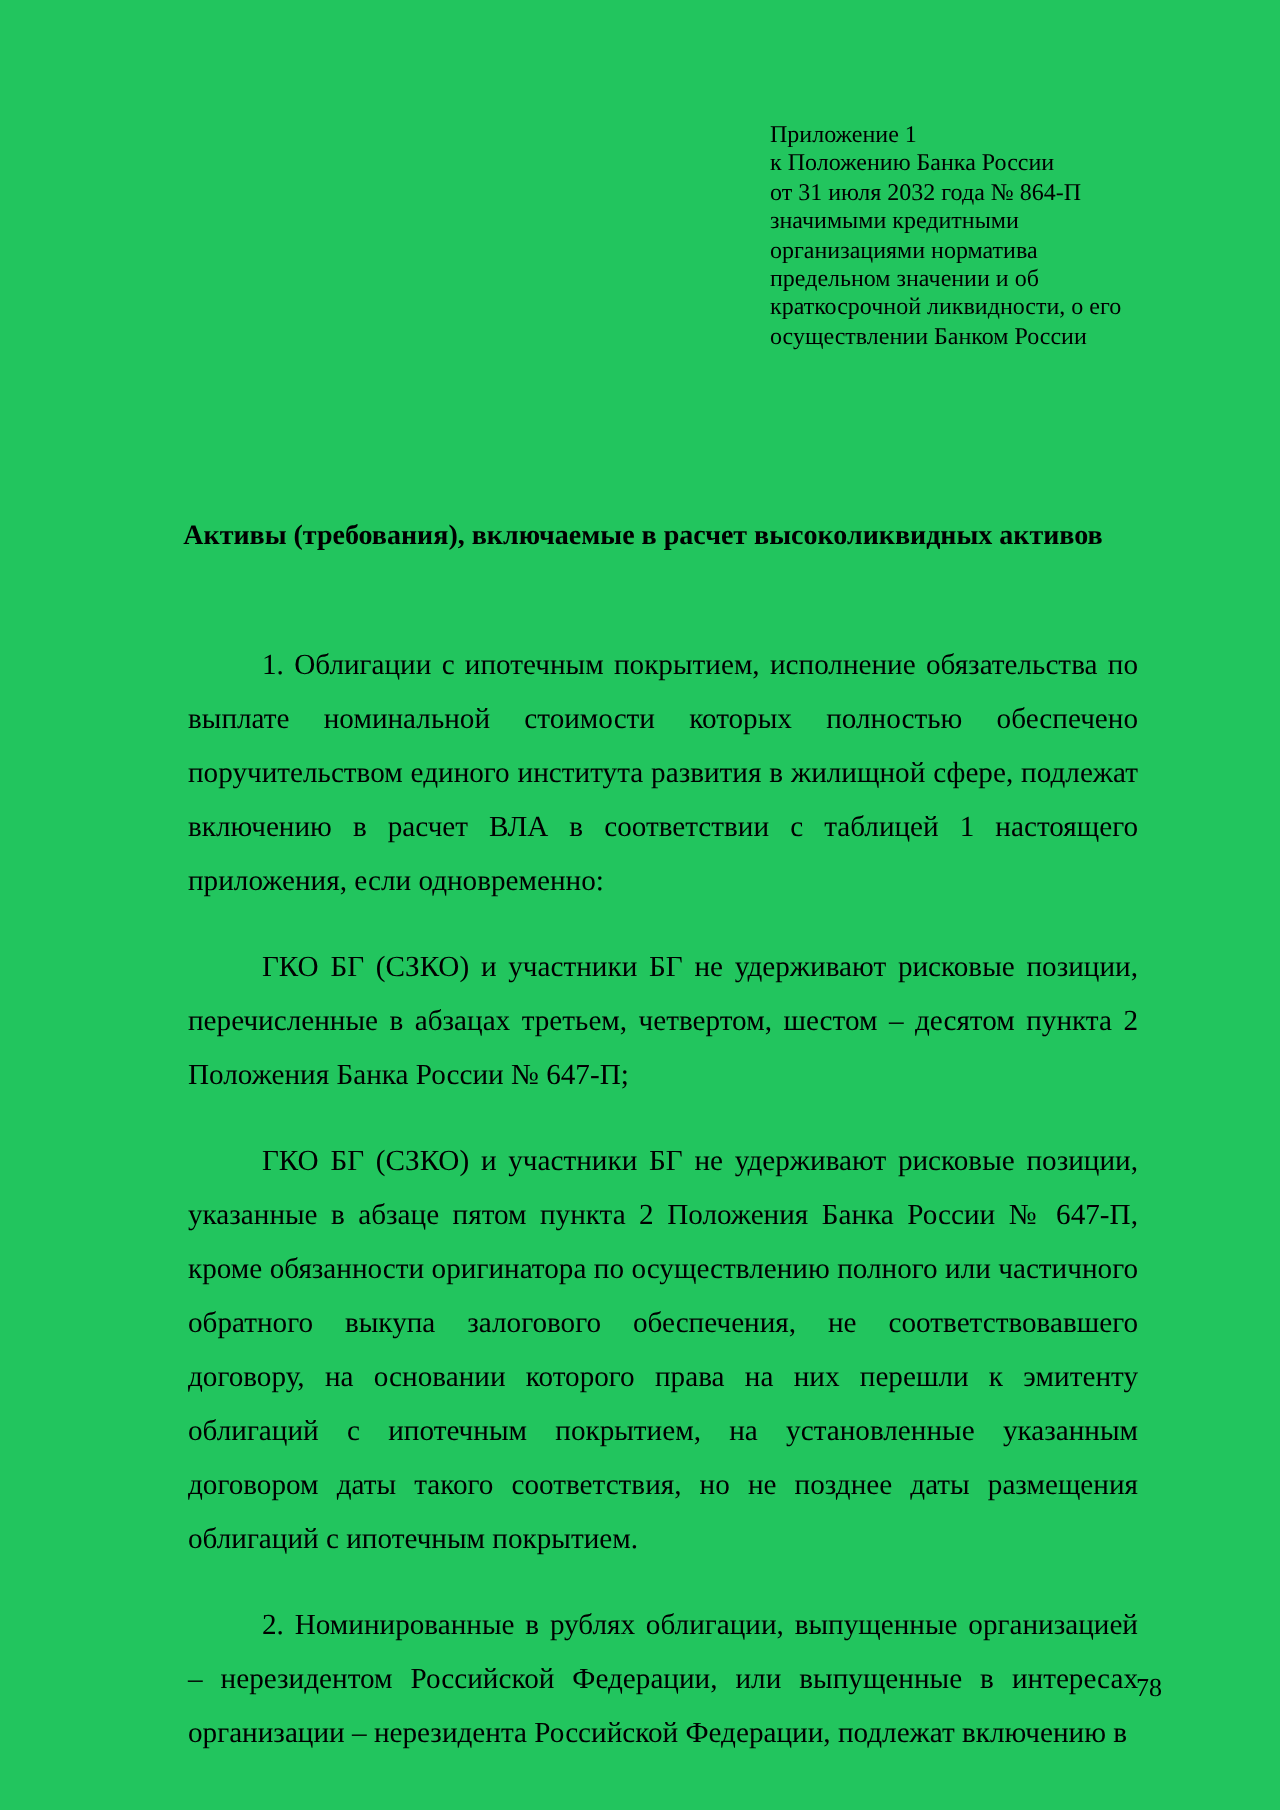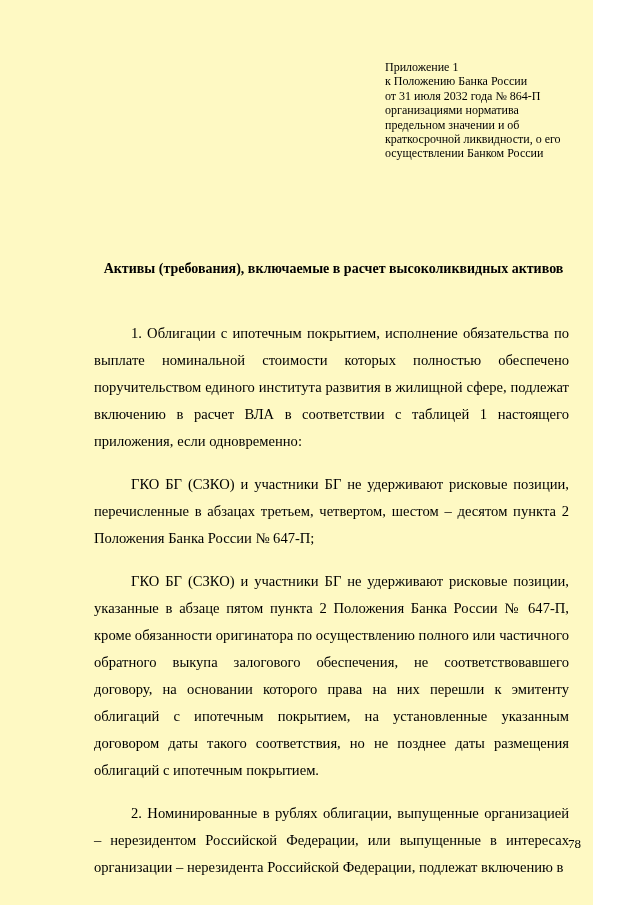--- a/index.html
+++ b/index.html
@@ -5,38 +5,38 @@
   html, body { margin: 0; padding: 0; }
   body {
     width: 640px;
     height: 905px;
     background: #ffffff;
     font-family: "Liberation Serif", serif;
     color: #000000;
   }
   .page {
     position: relative;
-    width: 593px;
+    width: 640px;
     height: 905px;
-    background: #fef9c3;
+    background: #22c55e;
     overflow: hidden;
   }
   .appendix {
     position: absolute;
     left: 385px;
     top: 60px;
     width: 200px;
     font-size: 12px;
     line-height: 14.4px;
     text-align: left;
   }
   .appendix .appendix-line { white-space: nowrap; }
   .doc-title {
     position: absolute;
-    left: 80px;
+    left: 68px;
     top: 260px;
     width: 507px;
     text-align: center;
     font-weight: bold;
     font-size: 14px;
     line-height: 18px;
   }
   .body-text {
     position: absolute;
     left: 78px;
@@ -59,20 +59,21 @@
 </style>
 </head>
 <body>
 
 <div class="page">
 
   <div class="appendix">
     <div class="appendix-line">Приложение 1</div>
     <div class="appendix-line">к Положению Банка России</div>
     <div class="appendix-line">от 31 июля 2032 года № 864-П</div>
+    <div class="appendix-line">значимыми кредитными</div>
     <div class="appendix-line">организациями норматива</div>
     <div class="appendix-line">предельном значении и об</div>
     <div class="appendix-line">краткосрочной ликвидности, о его</div>
     <div class="appendix-line">осуществлении Банком России</div>
   </div>
 
   <div class="doc-title">Активы (требования), включаемые в расчет высоколиквидных активов</div>
 
   <div class="body-text">
     <p>1. Облигации с ипотечным покрытием, исполнение обязательства по выплате номинальной стоимости которых полностью обеспечено поручительством единого института развития в жилищной сфере, подлежат включению в расчет ВЛА в соответствии с таблицей 1 настоящего приложения, если одновременно:</p>

